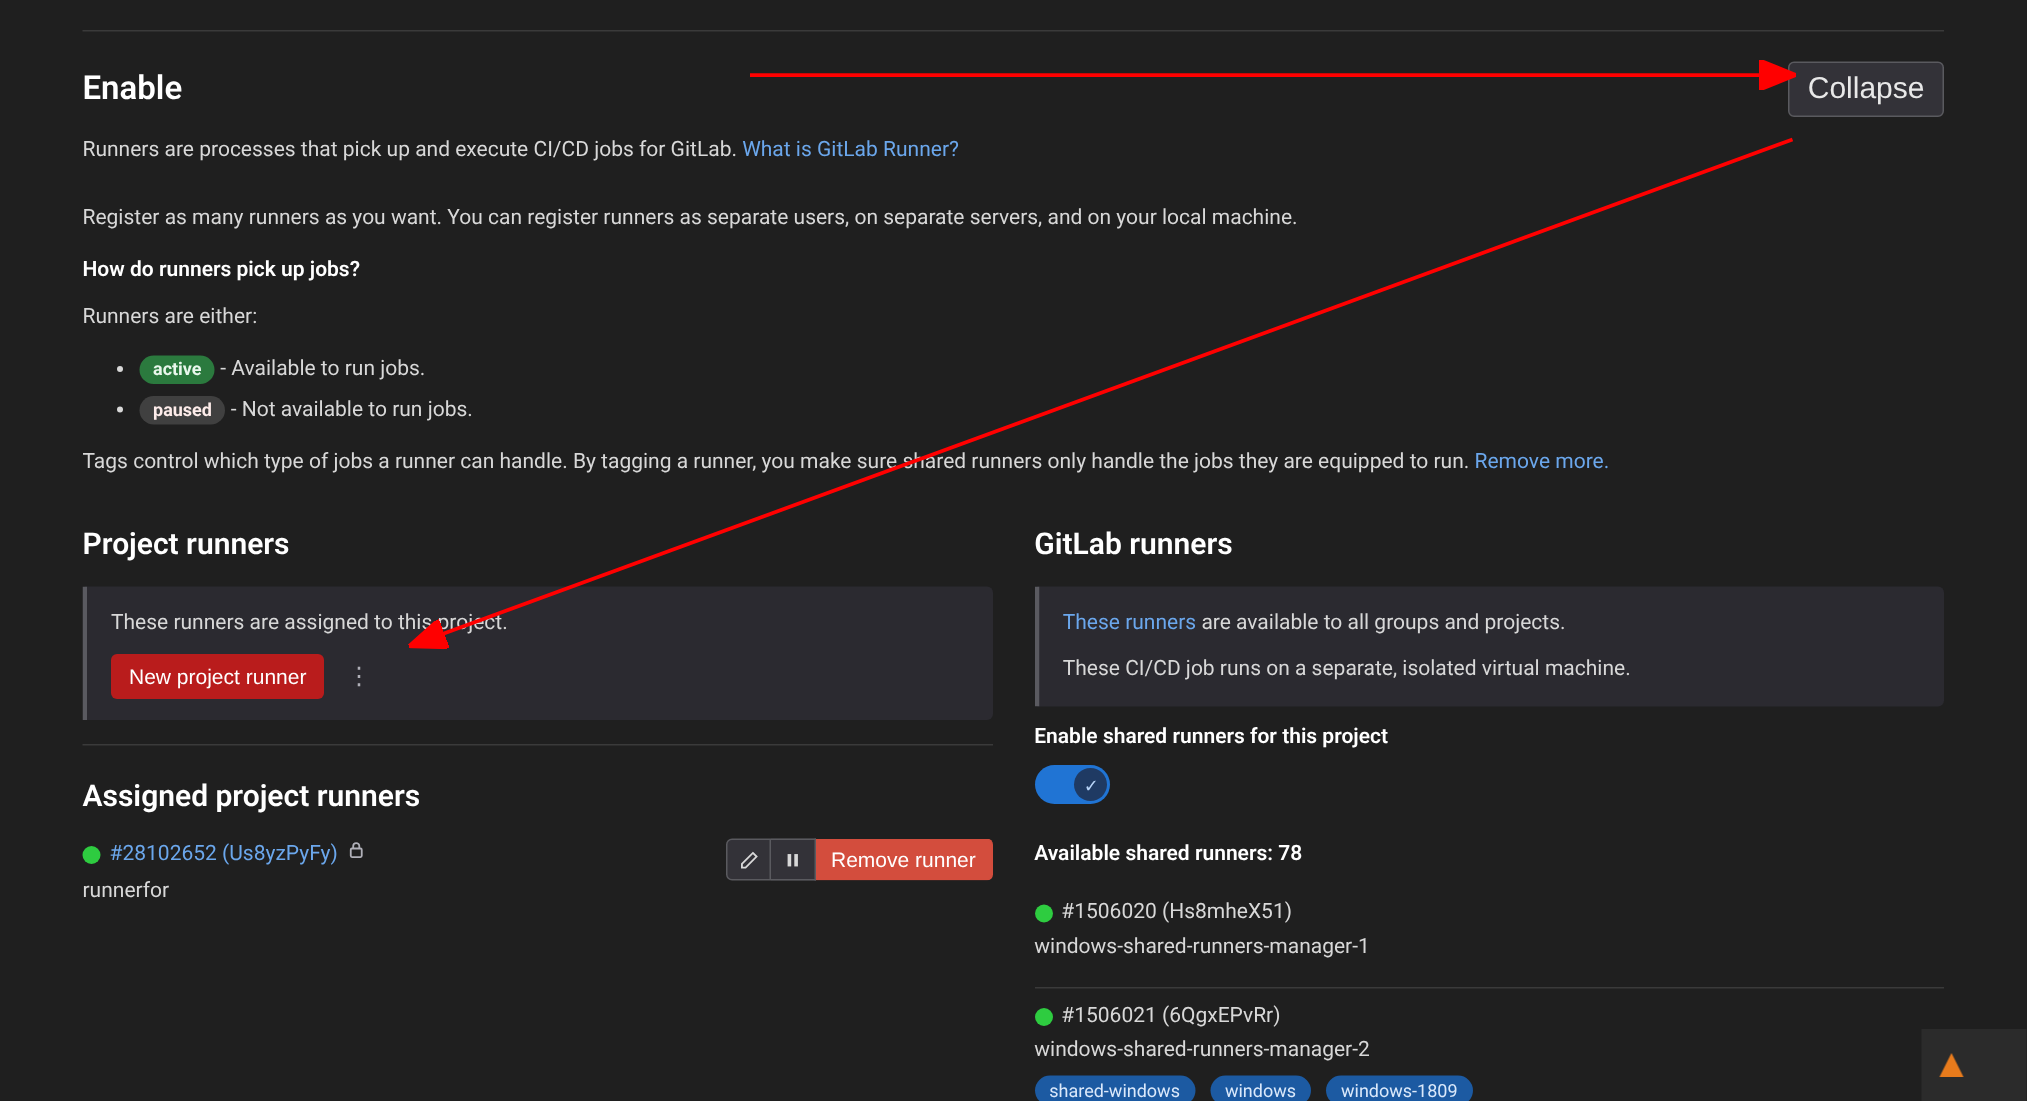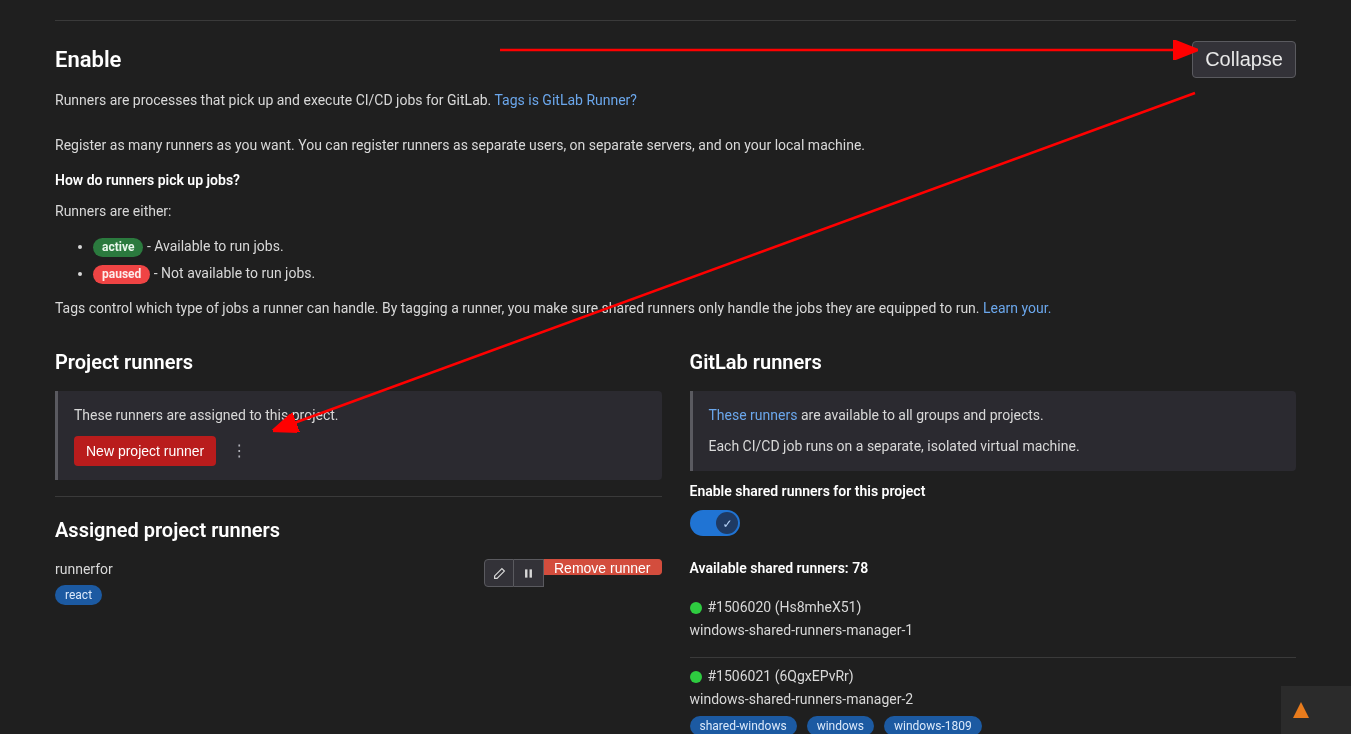--- a/index.html
+++ b/index.html
@@ -46,21 +46,21 @@
   .badge {
     display: inline-block;
     border-radius: 10px;
     padding: 1px 9px;
     font-size: 12px;
     line-height: 17px;
     font-weight: 700;
     vertical-align: middle;
   }
   .badge-active { background: #2b7a3e; color: #e9f7ec; }
-  .badge-paused { background: #ef4444; color: #fdecea; }
+  .badge-paused { background: #404040; color: #fdecea; }
   .badge-tag { background: #1c5aa2; color: #dbe9fb; font-size: 12px; padding: 1px 10px; border-radius: 11px; margin-right: 5px; display: inline-block; }
   .tags-note { color: #d8d8d8; margin-bottom: 28px; }
   .columns { display: flex; gap: 28px; }
   .col { flex: 1 1 0; }
   h3.sub-title { font-size: 20px; font-weight: 600; color: #fff; margin-bottom: 14px; }
   .panel {
     background: #2b2a30;
     border-left: 3px solid #5a5a60;
     padding: 14px 16px;
     border-radius: 0 4px 4px 0;
@@ -104,21 +104,21 @@
     cursor: pointer; font-size: 13px;
   }
   .icon-btn:first-child { border-radius: 4px 0 0 4px; }
   .icon-btn + .icon-btn { border-left: none; }
   .remove-btn {
     background: #d34d3d;
     color: #fff;
     border: 1px solid #d34d3d;
     border-radius: 0 4px 4px 0;
     padding: 0 10px;
-    height: 16px;
+    height: 28px;
     font-size: 14px;
     cursor: pointer;
     border-left: none;
   }
   .runner-desc { color: #d8d8d8; }
 
   .toggle-label { font-weight: 600; color: #fff; margin-bottom: 8px; }
   .toggle {
     width: 50px; height: 26px;
     background: #2074d4;
@@ -175,64 +175,73 @@
 
 <hr class="top-rule">
 
 <div class="header-row">
   <h2 class="section-title">Enable</h2>
   <button class="collapse-btn">Collapse</button>
 </div>
 
 <p class="desc-line">
   <span>Runners are processes that pick up and execute CI/CD jobs for GitLab. </span>
-  <a href="#" class="link">Tags is GitLab Runner?</a>
+  <a href="#" class="link">What is GitLab Runner?</a>
 </p>
 
 <p class="desc-line" style="margin-top:24px;">Register as many runners as you want. You can register runners as separate users, on separate servers, and on your local machine.</p>
 
 <p class="bold">How do runners pick up jobs?</p>
 <p class="desc-line">Runners are either:</p>
 
 <ul class="status-list">
   <li>
     <span class="badge badge-active">active</span>
     <span> - Available to run jobs.</span>
   </li>
   <li>
     <span class="badge badge-paused">paused</span>
     <span> - Not available to run jobs.</span>
   </li>
 </ul>
 
 <p class="tags-note">
   <span>Tags control which type of jobs a runner can handle. By tagging a runner, you make sure shared runners only handle the jobs they are equipped to run. </span>
-  <a href="#" class="link">Learn your.</a>
+  <a href="#" class="link">Remove more.</a>
 </p>
 
 <div class="columns">
 
   <div class="col">
     <h3 class="sub-title">Project runners</h3>
     <div class="panel">
       <p>These runners are assigned to this project.</p>
       <div class="btn-row">
         <button class="btn-primary">New project runner</button>
         <span class="kebab">⋮</span>
       </div>
     </div>
 
     <hr class="mid-rule">
 
     <h3 class="sub-title">Assigned project runners</h3>
 
     <div class="runner-row">
       <div class="runner-left">
+        <div class="runner-id-line">
+          <span class="status-dot"></span>
+          <a href="#" class="runner-id-link">#28102652 (Us8yzPyFy)</a>
+          <span class="lock-icon">
+            <svg width="13" height="13" viewBox="0 0 16 16" fill="none" stroke="currentColor" stroke-width="1.5">
+                <rect x="3.5" y="7" width="9" height="7" rx="1"></rect>
+                <path d="M5.5 7V5a2.5 2.5 0 0 1 5 0v2"></path>
+              </svg>
+          </span>
+        </div>
         <div class="runner-desc">runnerfor</div>
-        <div><span class="badge-tag">react</span></div>
       </div>
       <div class="action-group">
         <button class="icon-btn">
           <svg width="13" height="13" viewBox="0 0 16 16" fill="none" stroke="currentColor" stroke-width="1.5">
               <path d="M11 2l3 3-9 9H2v-3l9-9z"></path>
             </svg>
         </button>
         <button class="icon-btn">
           <svg width="11" height="11" viewBox="0 0 16 16" fill="currentColor">
               <rect x="3" y="2" width="3.5" height="12"></rect>
@@ -244,21 +253,21 @@
     </div>
   </div>
 
   <div class="col">
     <h3 class="sub-title">GitLab runners</h3>
     <div class="panel">
       <p>
         <a href="#" class="link">These runners</a>
         <span> are available to all groups and projects.</span>
       </p>
-      <p>Each CI/CD job runs on a separate, isolated virtual machine.</p>
+      <p>These CI/CD job runs on a separate, isolated virtual machine.</p>
     </div>
 
     <p class="toggle-label">Enable shared runners for this project</p>
     <div class="toggle">
       <span class="toggle-check">✓</span>
     </div>
 
     <p class="avail-label">
       <span>Available shared runners: </span><span>78</span>
     </p>

